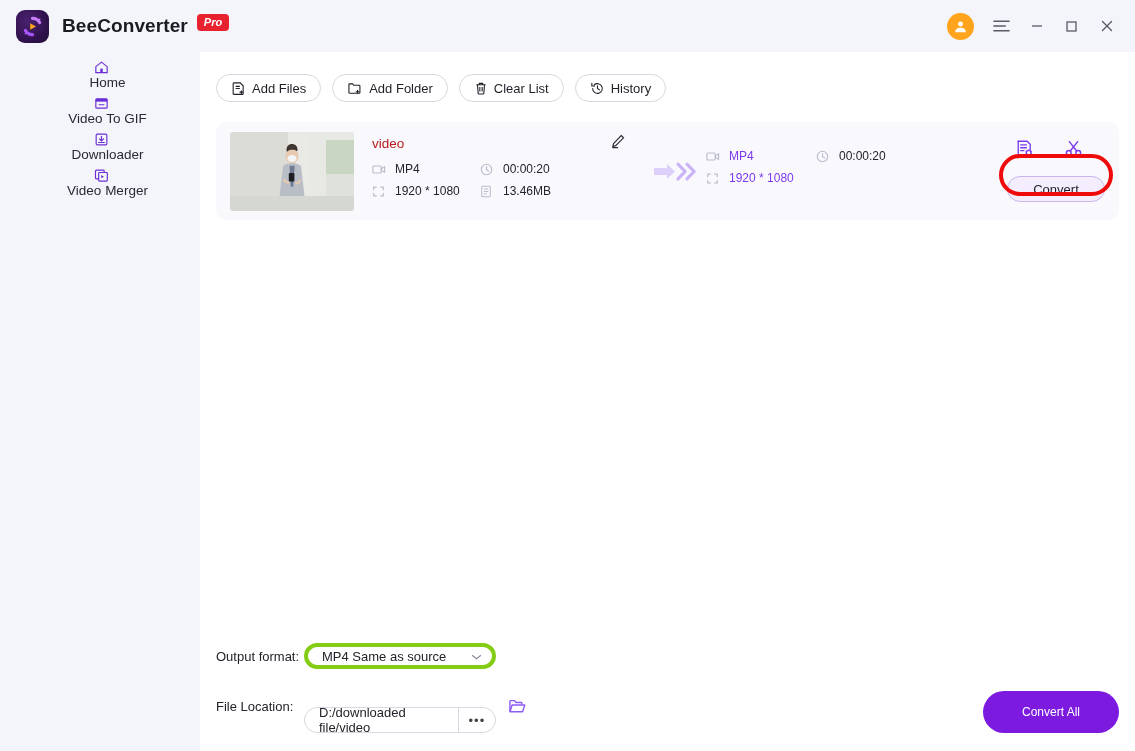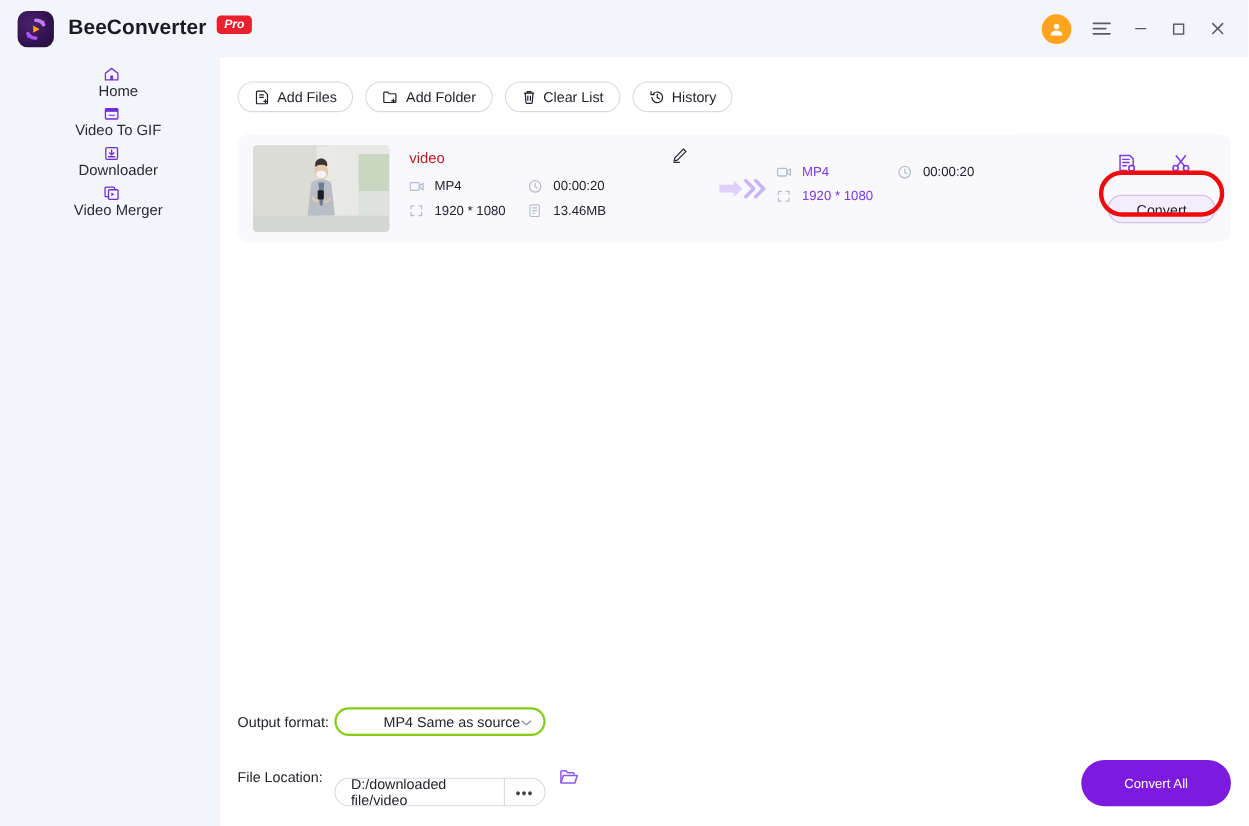--- a/index.html
+++ b/index.html
@@ -134,23 +134,23 @@
 
   
   .footer {
     flex: 0 0 auto; padding: 0 16px 18px 16px;
     display: flex; align-items: flex-end; justify-content: space-between; gap: 24px;
   }
   .footer-left { display: flex; flex-direction: column; gap: 10px; }
   .f-row { display: flex; align-items: center; }
   .f-label { width: 88px; flex: 0 0 88px; font-size: 13px; color: #23232b; }
   .pill-select {
-    width: 192px; height: 26px; border: 2px solid #84cc16; border-radius: 13px;
+    width: 192px; height: 26px; border: 4px solid #84cc16; border-radius: 13px;
     background: #fff; display: flex; align-items: center;
-    padding: 0 10px 0 14px; font-size: 13px; color: #23232b; text-align: right;
+    padding: 0 10px 0 14px; font-size: 13px; color: #23232b;
   }
   .pill-select .val { flex: 1 1 auto; }
   .pill-path {
     width: 192px; height: 26px; border: 1px solid #d8d8e2; border-radius: 13px;
     background: #fff; display: flex; align-items: center; font-size: 13px; color: #23232b;
     overflow: hidden;
     margin-top: 28px;
   }
   .pill-path .val { flex: 1 1 auto; padding-left: 14px; }
   .pill-path .dots {

